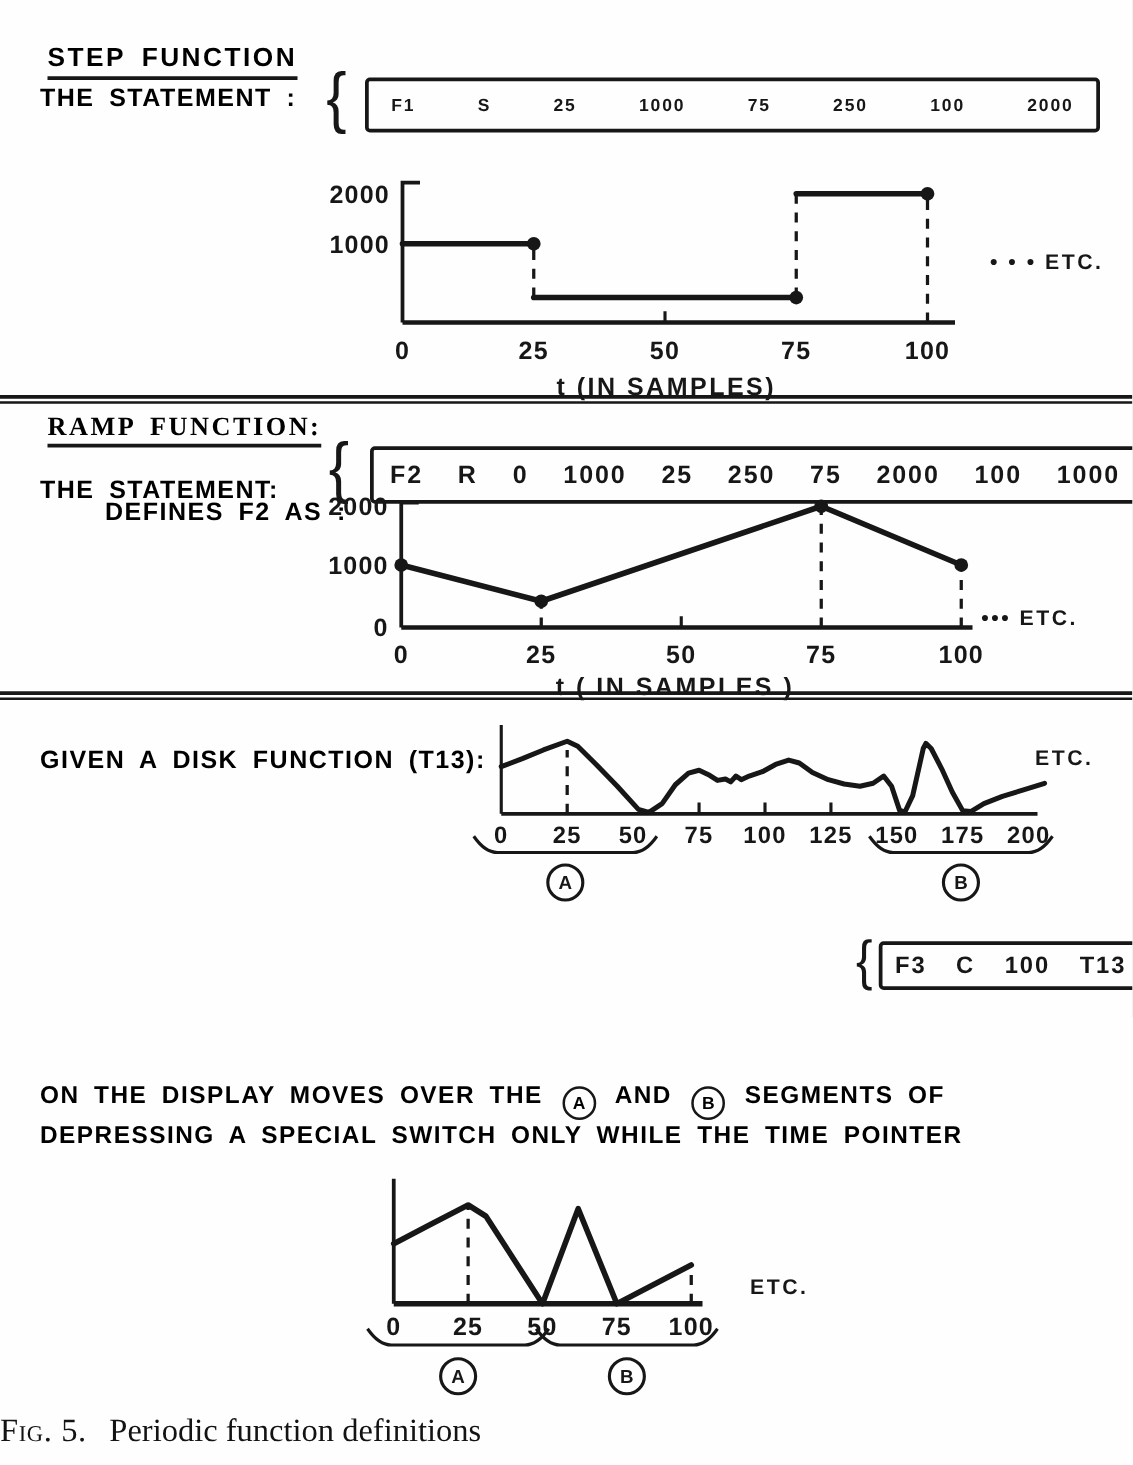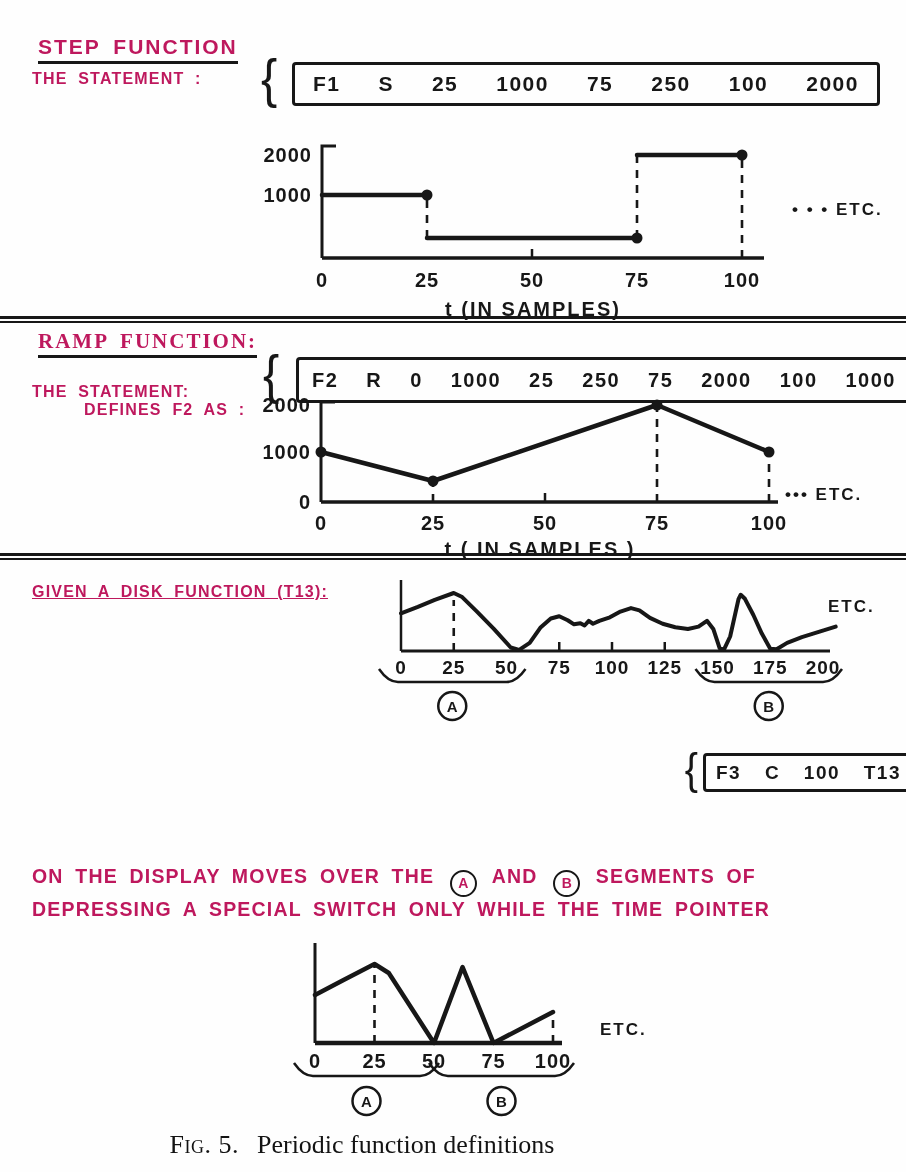--- a/index.html
+++ b/index.html
@@ -2,58 +2,58 @@
 <html><head>
 <meta charset="utf-8">
 <title>Fig. 5 — Periodic function definitions</title>
 <style>
   html,body{margin:0;padding:0;background:#e8e8e8;}
   .page{
     position:relative;width:906px;height:1172px;background:#fefefe;
     font-family:"Liberation Sans",sans-serif;color:#171717;overflow:hidden;
   }
   .abs{position:absolute;}
-  .lettering{font-weight:700;letter-spacing:1.2px;word-spacing:5px;color:#be185d;}
+  .lettering{font-weight:700;letter-spacing:1.2px;word-spacing:5px;color:#000000;}
   .heading{display:inline-block;font-size:21px;letter-spacing:2px;padding-bottom:3px;border-bottom:3px solid #171717;line-height:22px;}
-  .label{font-size:16px;line-height:22px;}
+  .label{font-size:20px;line-height:22px;}
   .para{font-size:19.5px;line-height:25px;}
   .para-line{white-space:nowrap;}
   .brace{font-weight:400;line-height:1;color:#171717;transform:scaleX(.9);}
   .stmt-box{
     position:absolute;border:3px solid #171717;border-radius:4px;
     display:flex;align-items:center;justify-content:space-between;
     font-weight:700;letter-spacing:1.5px;color:#171717;
   }
   .circ{
     display:inline-flex;width:23px;height:23px;border:2.5px solid #171717;border-radius:50%;
     align-items:center;justify-content:center;font-size:14px;letter-spacing:0;
     vertical-align:-5px;margin:0 4px;font-weight:700;
   }
   .dbl-rule{position:absolute;left:0;width:906px;height:7px;border-top:3px solid #171717;border-bottom:2.5px solid #171717;box-sizing:border-box;}
   svg{overflow:visible;display:block;}
   .tick{font-family:"Liberation Sans",sans-serif;font-weight:700;letter-spacing:1px;fill:#171717;}
   .axis-label{font-family:"Liberation Sans",sans-serif;font-weight:700;font-size:20px;letter-spacing:2px;fill:#171717;}
   .etc{font-family:"Liberation Sans",sans-serif;font-weight:700;font-size:17px;letter-spacing:2px;fill:#171717;}
   .circ-letter{font-family:"Liberation Sans",sans-serif;font-weight:700;font-size:15px;fill:#171717;}
   .caption{
-    position:absolute;left:0;top:1130px;width:724px;text-align:center;
+    position:absolute;left:0;top:1130px;width:724px;
     font-family:"Liberation Serif",serif;font-size:26px;color:#131313;
   }
   .figno{font-variant:small-caps;letter-spacing:.5px;margin-right:18px;}
 </style>
 </head>
 <body>
 
 <div class="page">
 
   <div class="abs lettering heading" style="left:38px;top:36px;">STEP FUNCTION</div>
 
   <div class="abs lettering label" style="left:32px;top:68px;">THE STATEMENT : </div>
   <div class="abs brace" style="left:260px;top:51px;font-size:54px;">{</div>
-  <div class="stmt-box" style="left:292px;top:62px;width:546px;height:38px;padding:0 18px;font-size:21px;">
+  <div class="stmt-box" style="left:292px;top:62px;width:546px;height:38px;padding:0 18px;font-size:14px;">
       <span>F1</span>
       <span>S</span>
       <span>25</span>
       <span>1000</span>
       <span>75</span>
       <span>250</span>
       <span>100</span>
       <span>2000</span>
     </div>
 
@@ -123,21 +123,21 @@
       <text x="71" y="119" text-anchor="end" font-size="20" class="tick">0</text>
       <text x="71" y="69" text-anchor="end" font-size="20" class="tick">1000</text>
       <text x="71" y="22" text-anchor="end" font-size="20" class="tick">2000</text>
       <text x="300" y="166" text-anchor="middle" class="axis-label">t ( IN SAMPLES )</text>
       <text x="545" y="110" class="etc">••• ETC.</text>
     </svg>
 
   <div class="dbl-rule" style="top:553px;"></div>
 
 
-  <div class="abs lettering label" style="left:32px;top:581px;text-decoration:underline;">GIVEN A DISK FUNCTION (T13):</div>
+  <div class="abs lettering label" style="left:32px;top:597px;">GIVEN A DISK FUNCTION (T13):</div>
 
   <svg class="abs" style="left:380px;top:570px;" width="526" height="180">
       <path d="M 21 10 L 21 81" stroke="#171717" fill="none" stroke-width="2.5"></path>
       <line x1="21" y1="81" x2="450" y2="81" stroke="#171717" stroke-width="3"></line>
       <line x1="179.25" y1="81" x2="179.25" y2="72" stroke="#171717" stroke-width="2.5"></line>
       <line x1="232" y1="81" x2="232" y2="72" stroke="#171717" stroke-width="2.5"></line>
       <line x1="284.75" y1="81" x2="284.75" y2="72" stroke="#171717" stroke-width="2.5"></line>
       <line x1="73.75" y1="81" x2="73.75" y2="29.96" stroke="#171717" stroke-width="2.6" stroke-dasharray="8 7"></line>
       <polyline points="21,43.300000000000004 37.879999999999995,36.92 54.76,29.96 73.75,23.000000000000007 82.19,27.060000000000002 96.96,41.56 113.83999999999999,58.96 130.72,77.52 139.16,79.84 149.70999999999998,72.88 160.26,57.8 170.81,48.52 179.25,46.2 187.69,50.260000000000005 194.01999999999998,54.32 200.35,53.160000000000004 204.57,55.480000000000004 208.79,50.84 213.01,53.74 219.33999999999997,50.84 229.89,47.36 240.44,41.56 250.98999999999998,38.080000000000005 259.42999999999995,40.400000000000006 269.98,47.940000000000005 282.64,53.74 295.3,57.22 307.96,58.96 318.51,56.64 326.95,50.84 333.28,58.96 339.60999999999996,78.1 343.83,79.84 350.15999999999997,66.5 358.59999999999997,28.800000000000004 360.71,24.740000000000002 364.93,28.800000000000004 373.37,45.04 381.81,63.6 390.25,78.68 396.58,79.26 407.13,72.88 421.9,67.08 438.78,61.86 455.65999999999997,56.64" stroke="#171717" fill="none" stroke-width="4" stroke-linejoin="round" stroke-linecap="round"></polyline>
       <text x="21" y="104" text-anchor="middle" font-size="19" class="tick">0</text>

